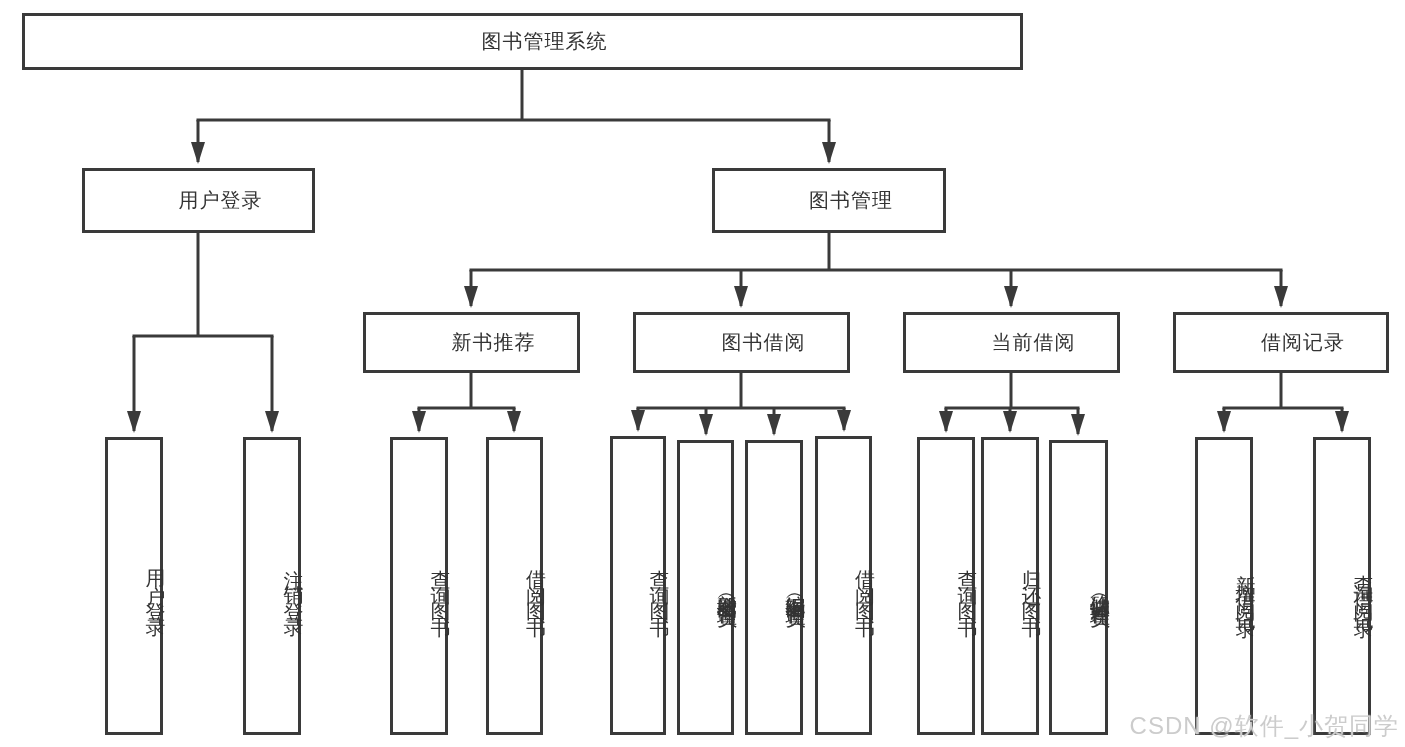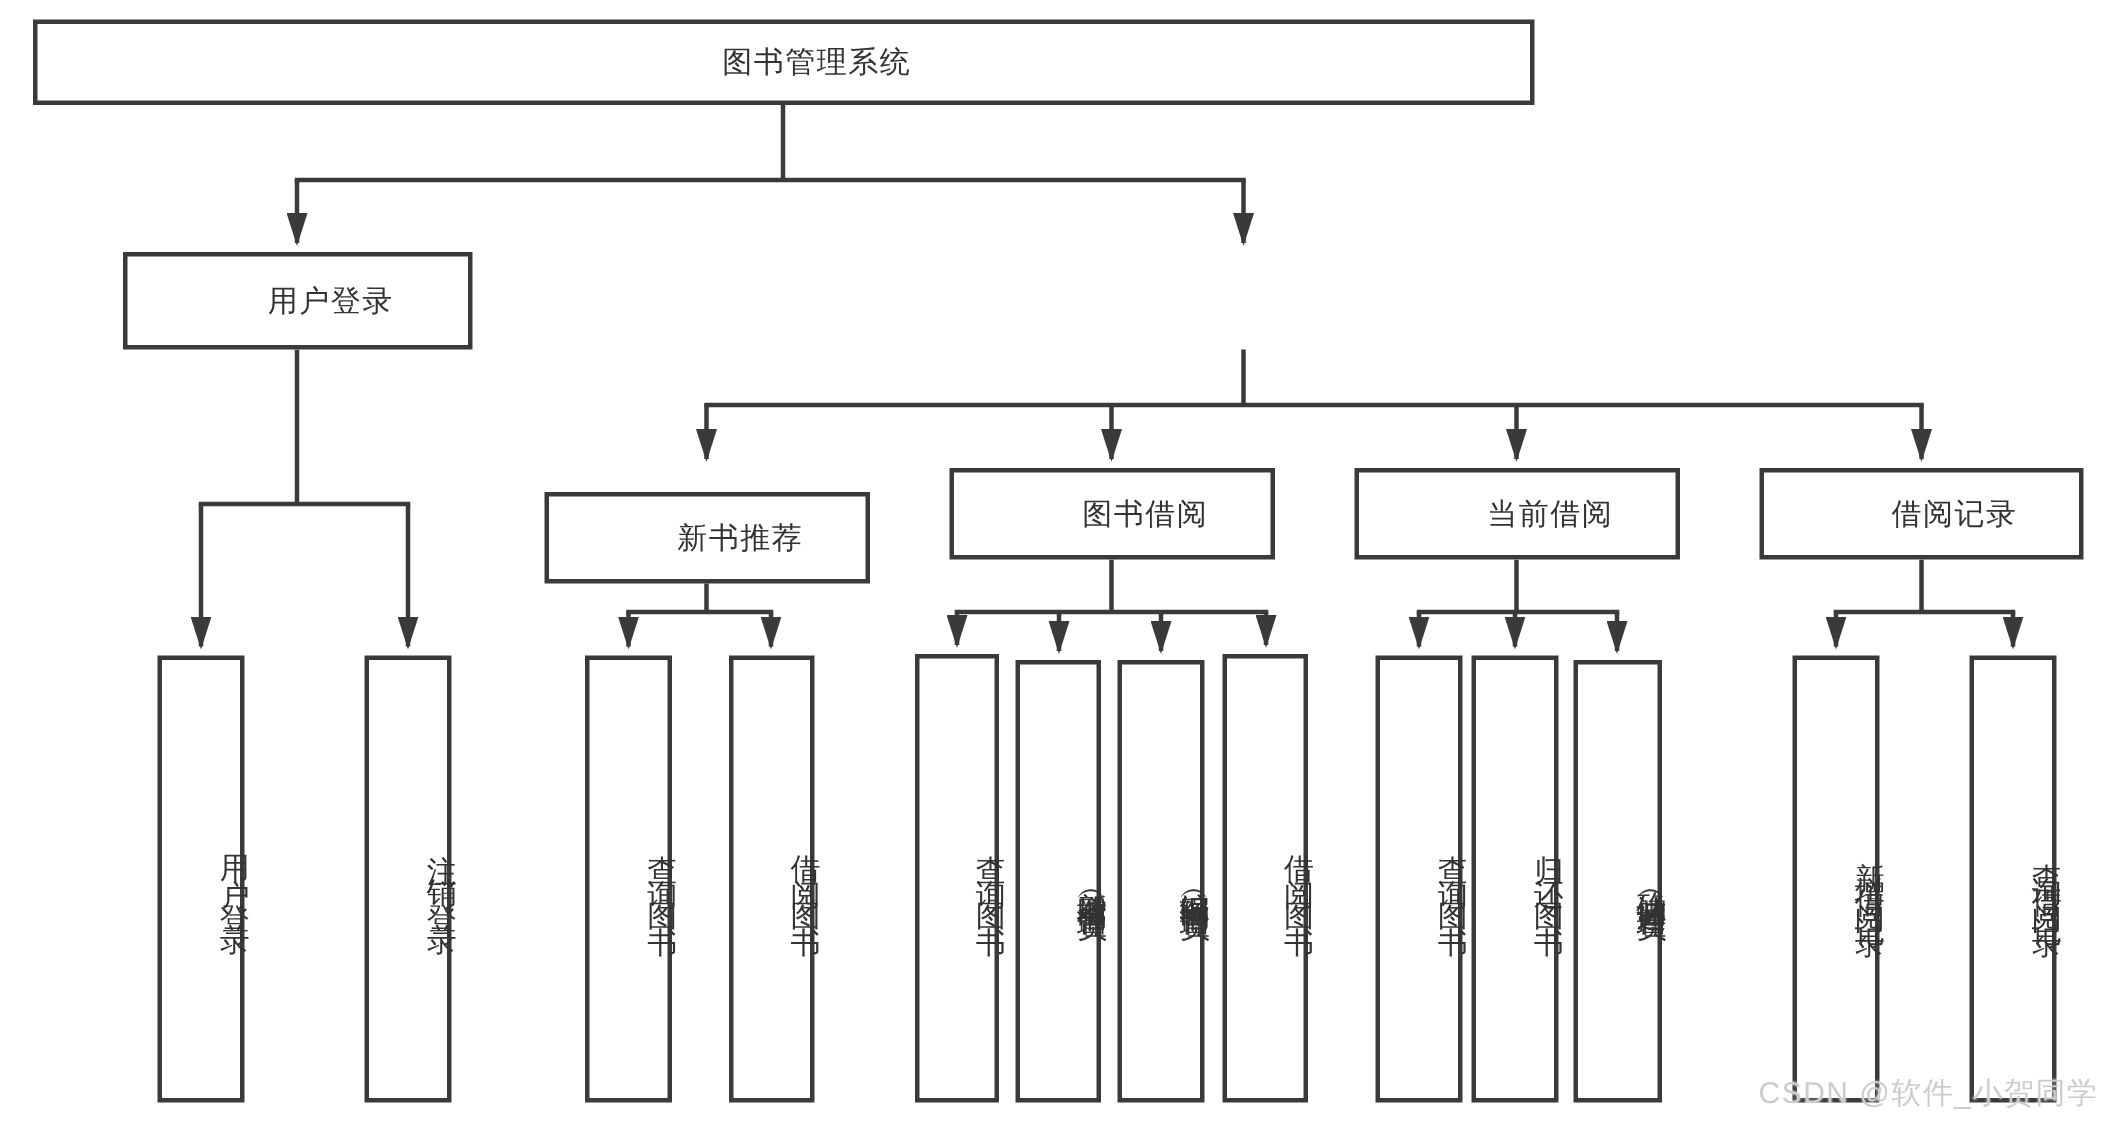--- a/index.html
+++ b/index.html
@@ -29,21 +29,21 @@
     text-orientation:mixed;
     letter-spacing:16px;
     line-height:1;
     display:block;
   }
   .leaf .vtext.ls-med{letter-spacing:9px;}
   .leaf .vtext.ls-long{letter-spacing:2px;}
   #watermark{
     position:absolute;
     right:6px;bottom:5px;
-    font-size:20px;
+    font-size:24px;
     color:#cccccc;
     letter-spacing:1px;
     z-index:5;
     text-shadow:0 0 2px rgba(255,255,255,0.9);
   }
 </style>
 </head>
 <body>
 
 <div id="canvas">
@@ -98,22 +98,25 @@
     </g>
   </svg>
 
   <div class="box" style="left:22px;top:13px;width:1001px;height:57px;">
     <span>图书管理系统</span>
   </div>
 
   <div class="box" style="left:82px;top:168px;width:233px;height:65px;">
     <span>用户登录</span>
   </div>
+  <div class="box" style="left:712px;top:168px;width:234px;height:65px;">
+    <span>图书管理</span>
+  </div>
 
-  <div class="box" style="left:363px;top:328px;width:217px;height:61px;">
+  <div class="box" style="left:363px;top:312px;width:217px;height:61px;">
     <span>新书推荐</span>
   </div>
   <div class="box" style="left:633px;top:312px;width:217px;height:61px;">
     <span>图书借阅</span>
   </div>
   <div class="box" style="left:903px;top:312px;width:217px;height:61px;justify-content:center;">
     <span>当前借阅</span>
   </div>
   <div class="box" style="left:1173px;top:312px;width:216px;height:61px;">
     <span>借阅记录</span>

